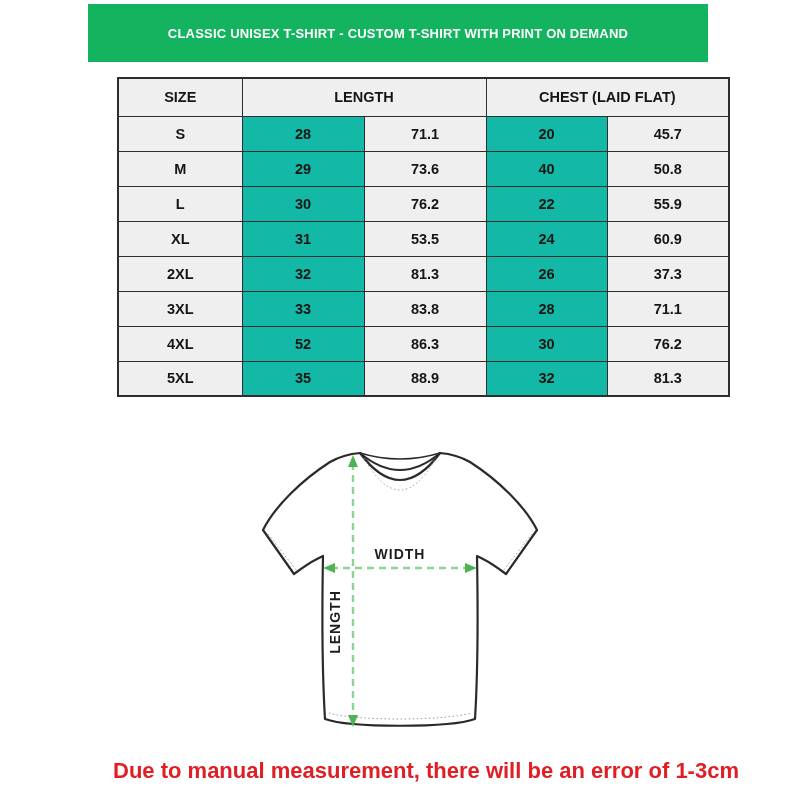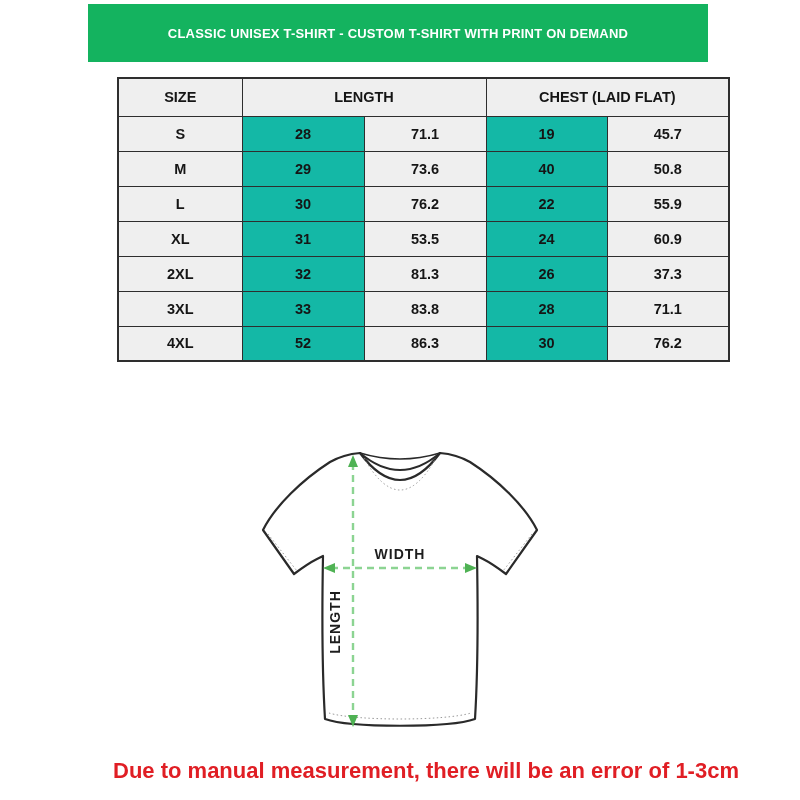--- a/index.html
+++ b/index.html
@@ -69,21 +69,21 @@
           <th>SIZE</th>
           <th colspan="2">LENGTH</th>
           <th colspan="2">CHEST (LAID FLAT)</th>
         </tr>
       </thead>
       <tbody>
         <tr>
           <td class="gray">S</td>
           <td>28</td>
           <td class="gray">71.1</td>
-          <td>19</td>
+          <td>20</td>
           <td class="gray">45.7</td>
         </tr>
         <tr>
           <td class="gray">M</td>
           <td>29</td>
           <td class="gray">73.6</td>
           <td>40</td>
           <td class="gray">50.8</td>
         </tr>
         <tr>
@@ -113,20 +113,27 @@
           <td class="gray">83.8</td>
           <td>28</td>
           <td class="gray">71.1</td>
         </tr>
         <tr>
           <td class="gray">4XL</td>
           <td>52</td>
           <td class="gray">86.3</td>
           <td>30</td>
           <td class="gray">76.2</td>
+        </tr>
+        <tr>
+          <td class="gray">5XL</td>
+          <td>35</td>
+          <td class="gray">88.9</td>
+          <td>32</td>
+          <td class="gray">81.3</td>
         </tr>
       </tbody>
     </table>
   </div>
 
   <svg class="diagram" viewBox="230 418 340 332">
 
     <path class="tee-outline" d="
       M 360 453
       C 348 454 337 458 330 462

